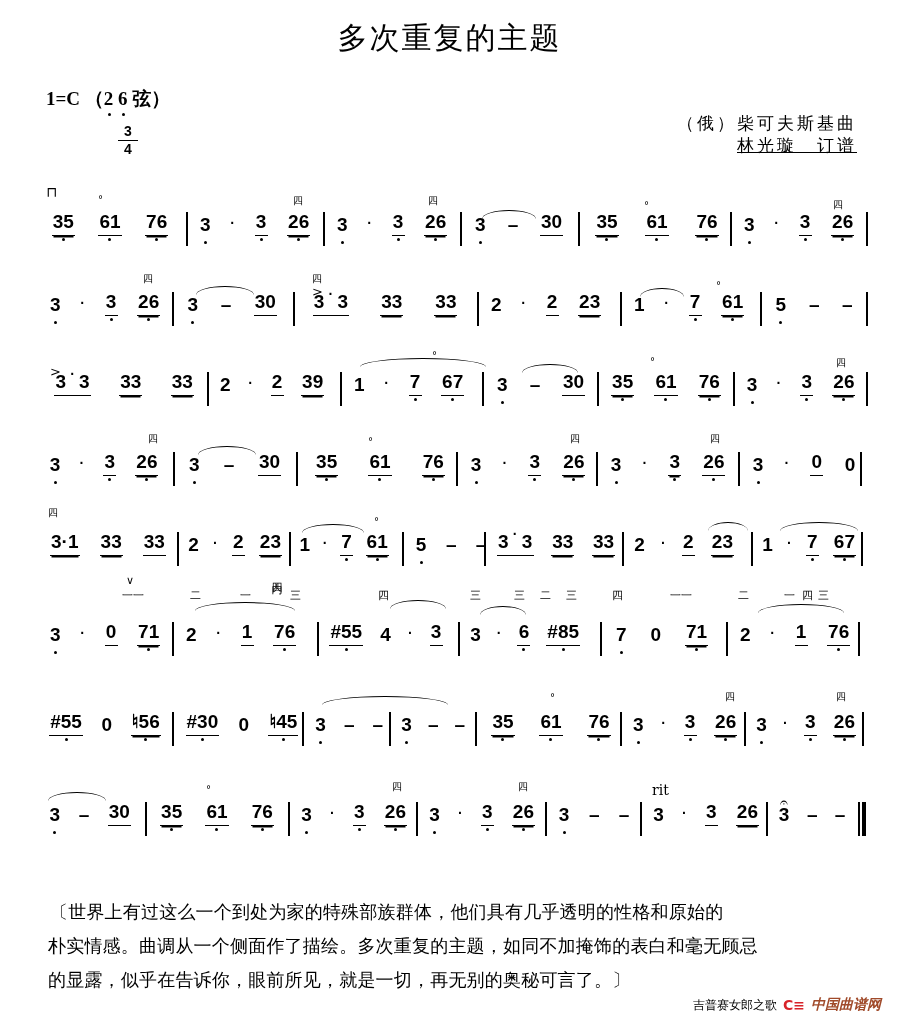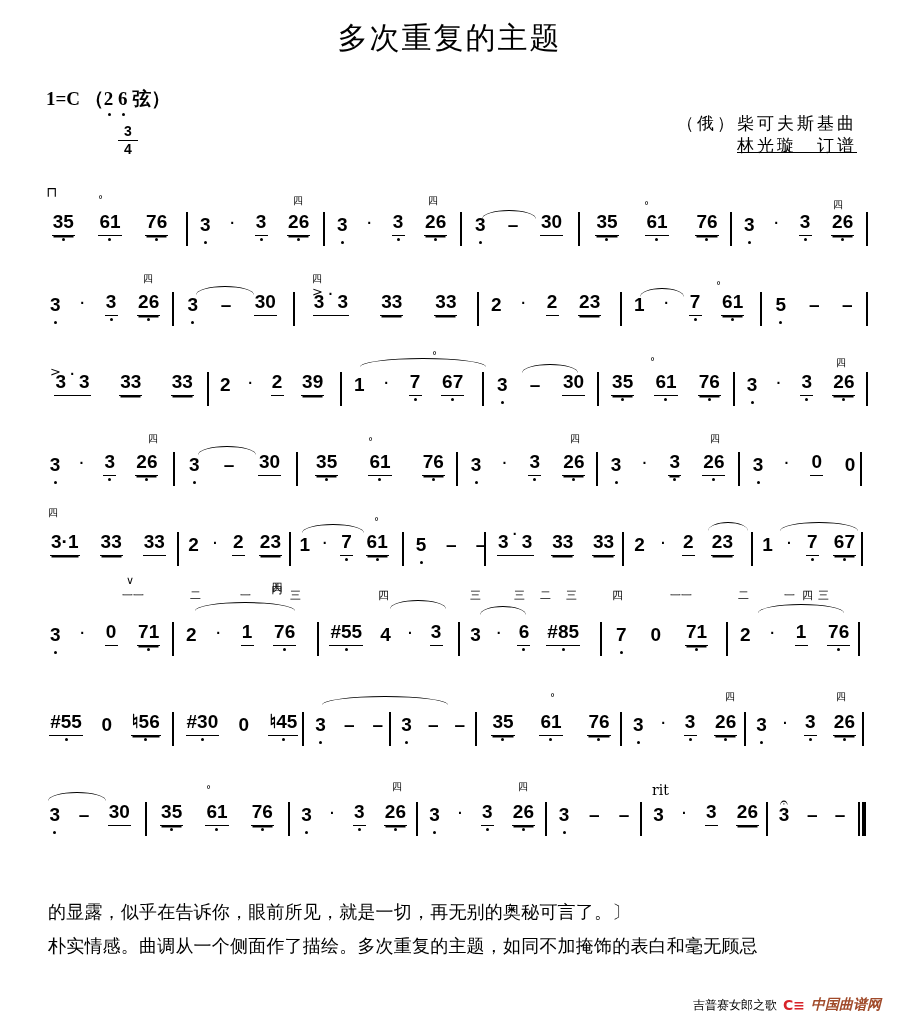--- a/index.html
+++ b/index.html
@@ -762,21 +762,22 @@
     <span class="n">3</span>
     <span class="dash">–</span>
     <span class="dash">–</span>
   </div>
     </div>
   <div class="barline final-thin" style="left:818px;"></div>
   <div class="barline final" style="left:822px;"></div>
 </div>
 
 <div class="desc">
+  <p>〔世界上有过这么一个到处为家的特殊部族群体，他们具有几乎透明的性格和原始的</p>
+  <p style="margin-left:-2px;">朴实情感。曲调从一个侧面作了描绘。多次重复的主题，如同不加掩饰的表白和毫无顾忌</p>
   <p style="margin-left:-2px;">的显露，似乎在告诉你，眼前所见，就是一切，再无别的奥秘可言了。〕</p>
-  <p style="margin-left:-2px;">朴实情感。曲调从一个侧面作了描绘。多次重复的主题，如同不加掩饰的表白和毫无顾忌</p>
 </div>
 
 <div class="footer">
   <span>吉普赛女郎之歌</span>
   <span class="logo-mark">C≡</span>
   <span class="logo-text">中国曲谱网</span>
 </div>
 
 </body></html>

